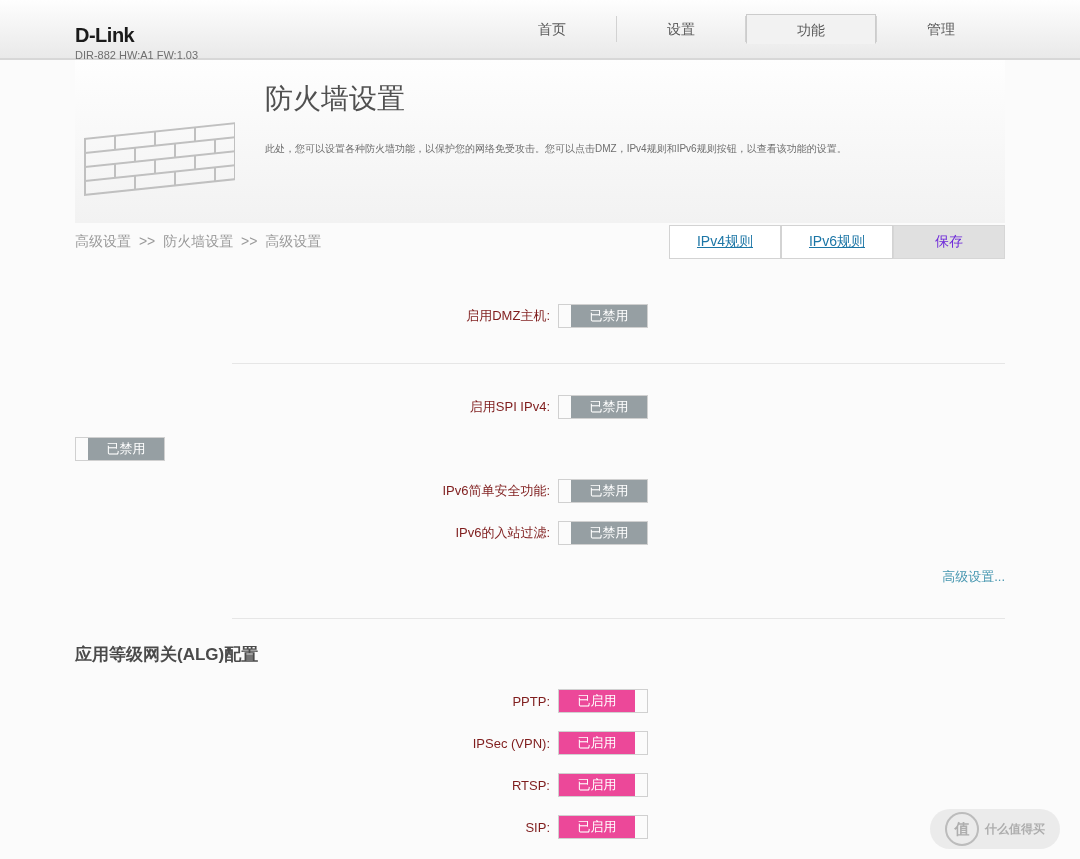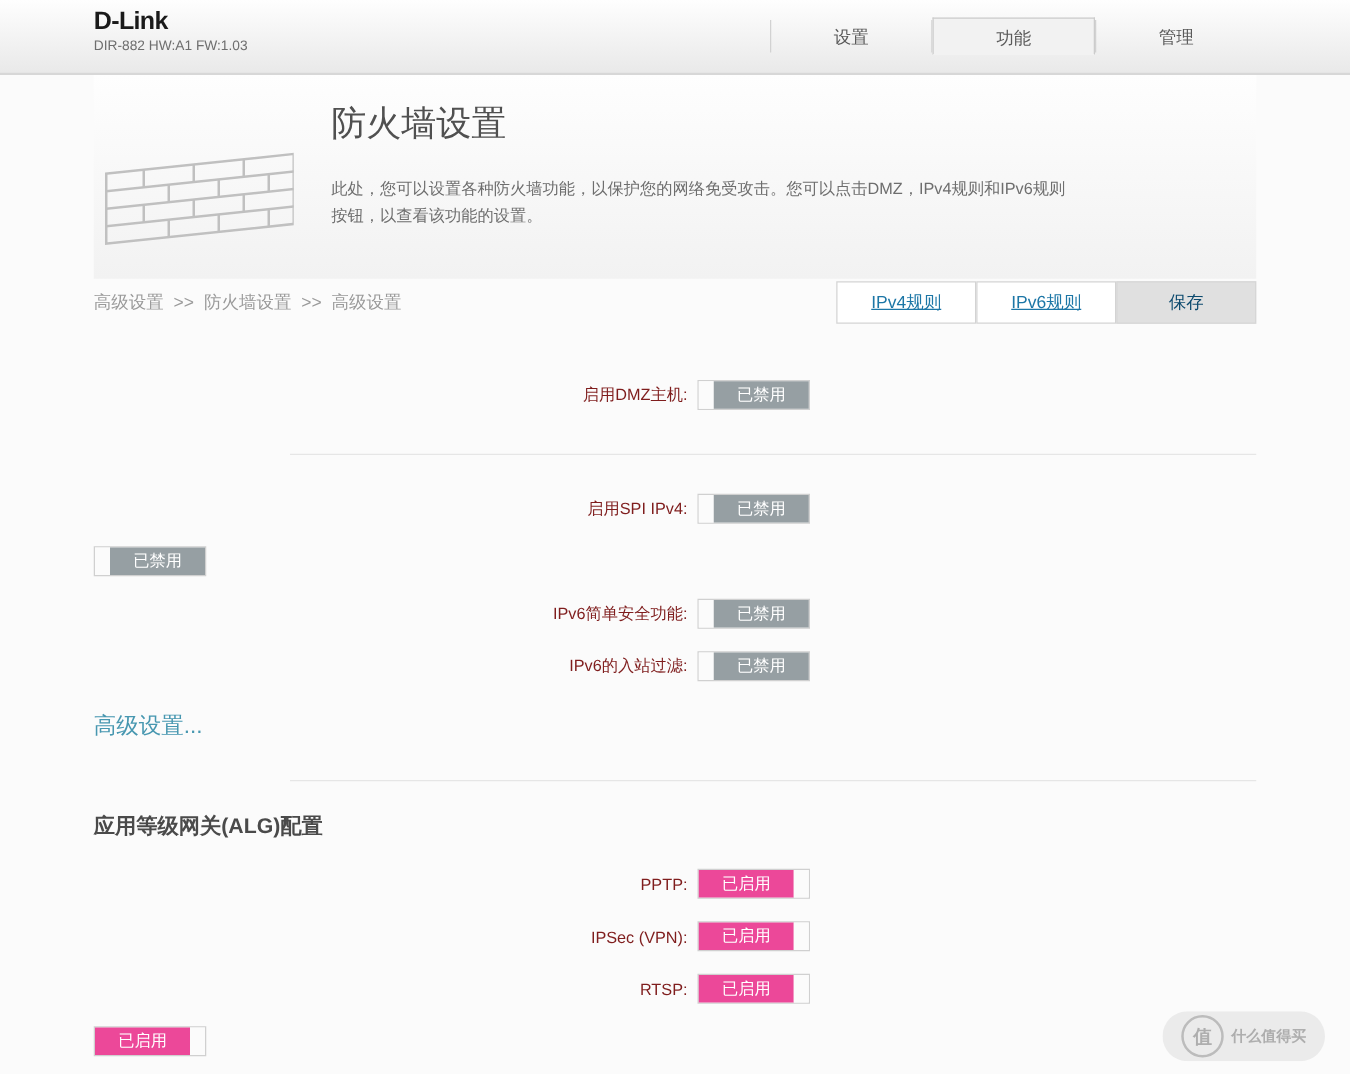--- a/index.html
+++ b/index.html
@@ -15,21 +15,21 @@
       height: 60px;
     }
     .topbar-inner {
       max-width: 930px;
       margin: 0 auto;
       display: flex;
       align-items: flex-start;
       height: 100%;
       position: relative;
     }
-    .brand { padding-top: 6px; }
+    .brand { padding-top: 24px; }
     .brand-logo {
       font-weight: 900;
       font-size: 20px;
       color: #1a1a1a;
       letter-spacing: -0.5px;
       font-family: Arial, sans-serif;
     }
     .brand-sub { font-size: 11px; color: #6e6e6e; margin-top: 2px; }
     .nav {
       display: flex;
@@ -66,21 +66,21 @@
       background: linear-gradient(#fefefe, #f2f2f2);
     }
     .hero-icon {
       width: 180px;
       padding-top: 40px;
       flex-shrink: 0;
     }
     .brick-wall svg { opacity: 0.85; }
     .hero-text { flex: 1; padding-left: 10px; }
     .hero-title { font-size: 28px; color: #505050; font-weight: 300; margin-bottom: 14px; }
-    .hero-desc { font-size: 13px; color: #6e6e6e; line-height: 1.7; max-width: 590px; margin-top: 22px; }
+    .hero-desc { font-size: 10px; color: #6e6e6e; line-height: 1.7; max-width: 590px; margin-top: 22px; }
     .actionbar {
       max-width: 930px;
       margin: 0 auto;
       display: flex;
       align-items: center;
       height: 38px;
     }
     .breadcrumb { color: #9a9a9a; font-size: 14px; flex: 1; }
     .breadcrumb .sep { margin: 0 4px; }
     .action-btn {
@@ -88,21 +88,21 @@
       height: 34px;
       border: 1px solid #d3d3d3;
       display: flex;
       align-items: center;
       justify-content: center;
       font-size: 14px;
       cursor: pointer;
       background: #fff;
     }
     .action-btn.link { color: #1c76a6; text-decoration: underline; }
-    .action-btn.save { background: #e0e0e0; color: #0c4a6e; border-color: #d6d6d6; }
+    .action-btn.save { background: #e0e0e0; color: #6d28d9; border-color: #d6d6d6; }
     .content {
       max-width: 930px;
       margin: 0 auto;
       padding-top: 20px;
     }
     .section { border-bottom: 1px solid #e7e7e7; padding: 10px 0 18px 0; margin-bottom: 4px; }
     .section.last { border-bottom: none; }
     .row {
       display: flex;
       align-items: center;
@@ -131,23 +131,24 @@
       justify-content: center;
       color: #fff;
       font-size: 13px;
     }
     .toggle.disabled .state { background: #969fa3; }
     .toggle.disabled { flex-direction: row; }
     .toggle.enabled .state { background: #ec4899; }
     .toggle.enabled { flex-direction: row; }
     .toggle.enabled .handle { order: 2; }
     .adv-link {
+      text-align: right;
       padding: 10px 0;
       color: #4797b0;
-      font-size: 18px;
+      font-size: 13px;
       cursor: pointer;
     }
     .section-title {
       font-size: 17px;
       color: #4a4a4a;
       font-weight: 700;
       margin: 14px 0 18px 0;
     }
     .watermark {
       position: fixed;
@@ -173,20 +174,21 @@
 </head>
 <body>
 
 <div class="topbar">
   <div class="topbar-inner">
     <div class="brand">
       <div class="brand-logo">D-Link</div>
       <div class="brand-sub">DIR-882 HW:A1 FW:1.03</div>
     </div>
     <div class="nav">
+      <div class="nav-item">首页</div>
       <div class="nav-sep"></div>
       <div class="nav-item">设置</div>
       <div class="nav-sep"></div>
       <div class="nav-item active">功能</div>
       <div class="nav-sep"></div>
       <div class="nav-item">管理</div>
     </div>
   </div>
 </div>
 
@@ -298,20 +300,21 @@
       </div>
     </div>
     <div class="row">
       <div class="row-label">RTSP:</div>
       <div class="toggle enabled">
         <div class="handle"></div>
         <div class="state">已启用</div>
       </div>
     </div>
     <div class="row">
+      <div class="row-label">SIP:</div>
       <div class="toggle enabled">
         <div class="handle"></div>
         <div class="state">已启用</div>
       </div>
     </div>
   </div>
 
 </div>
 
 <div class="watermark">

